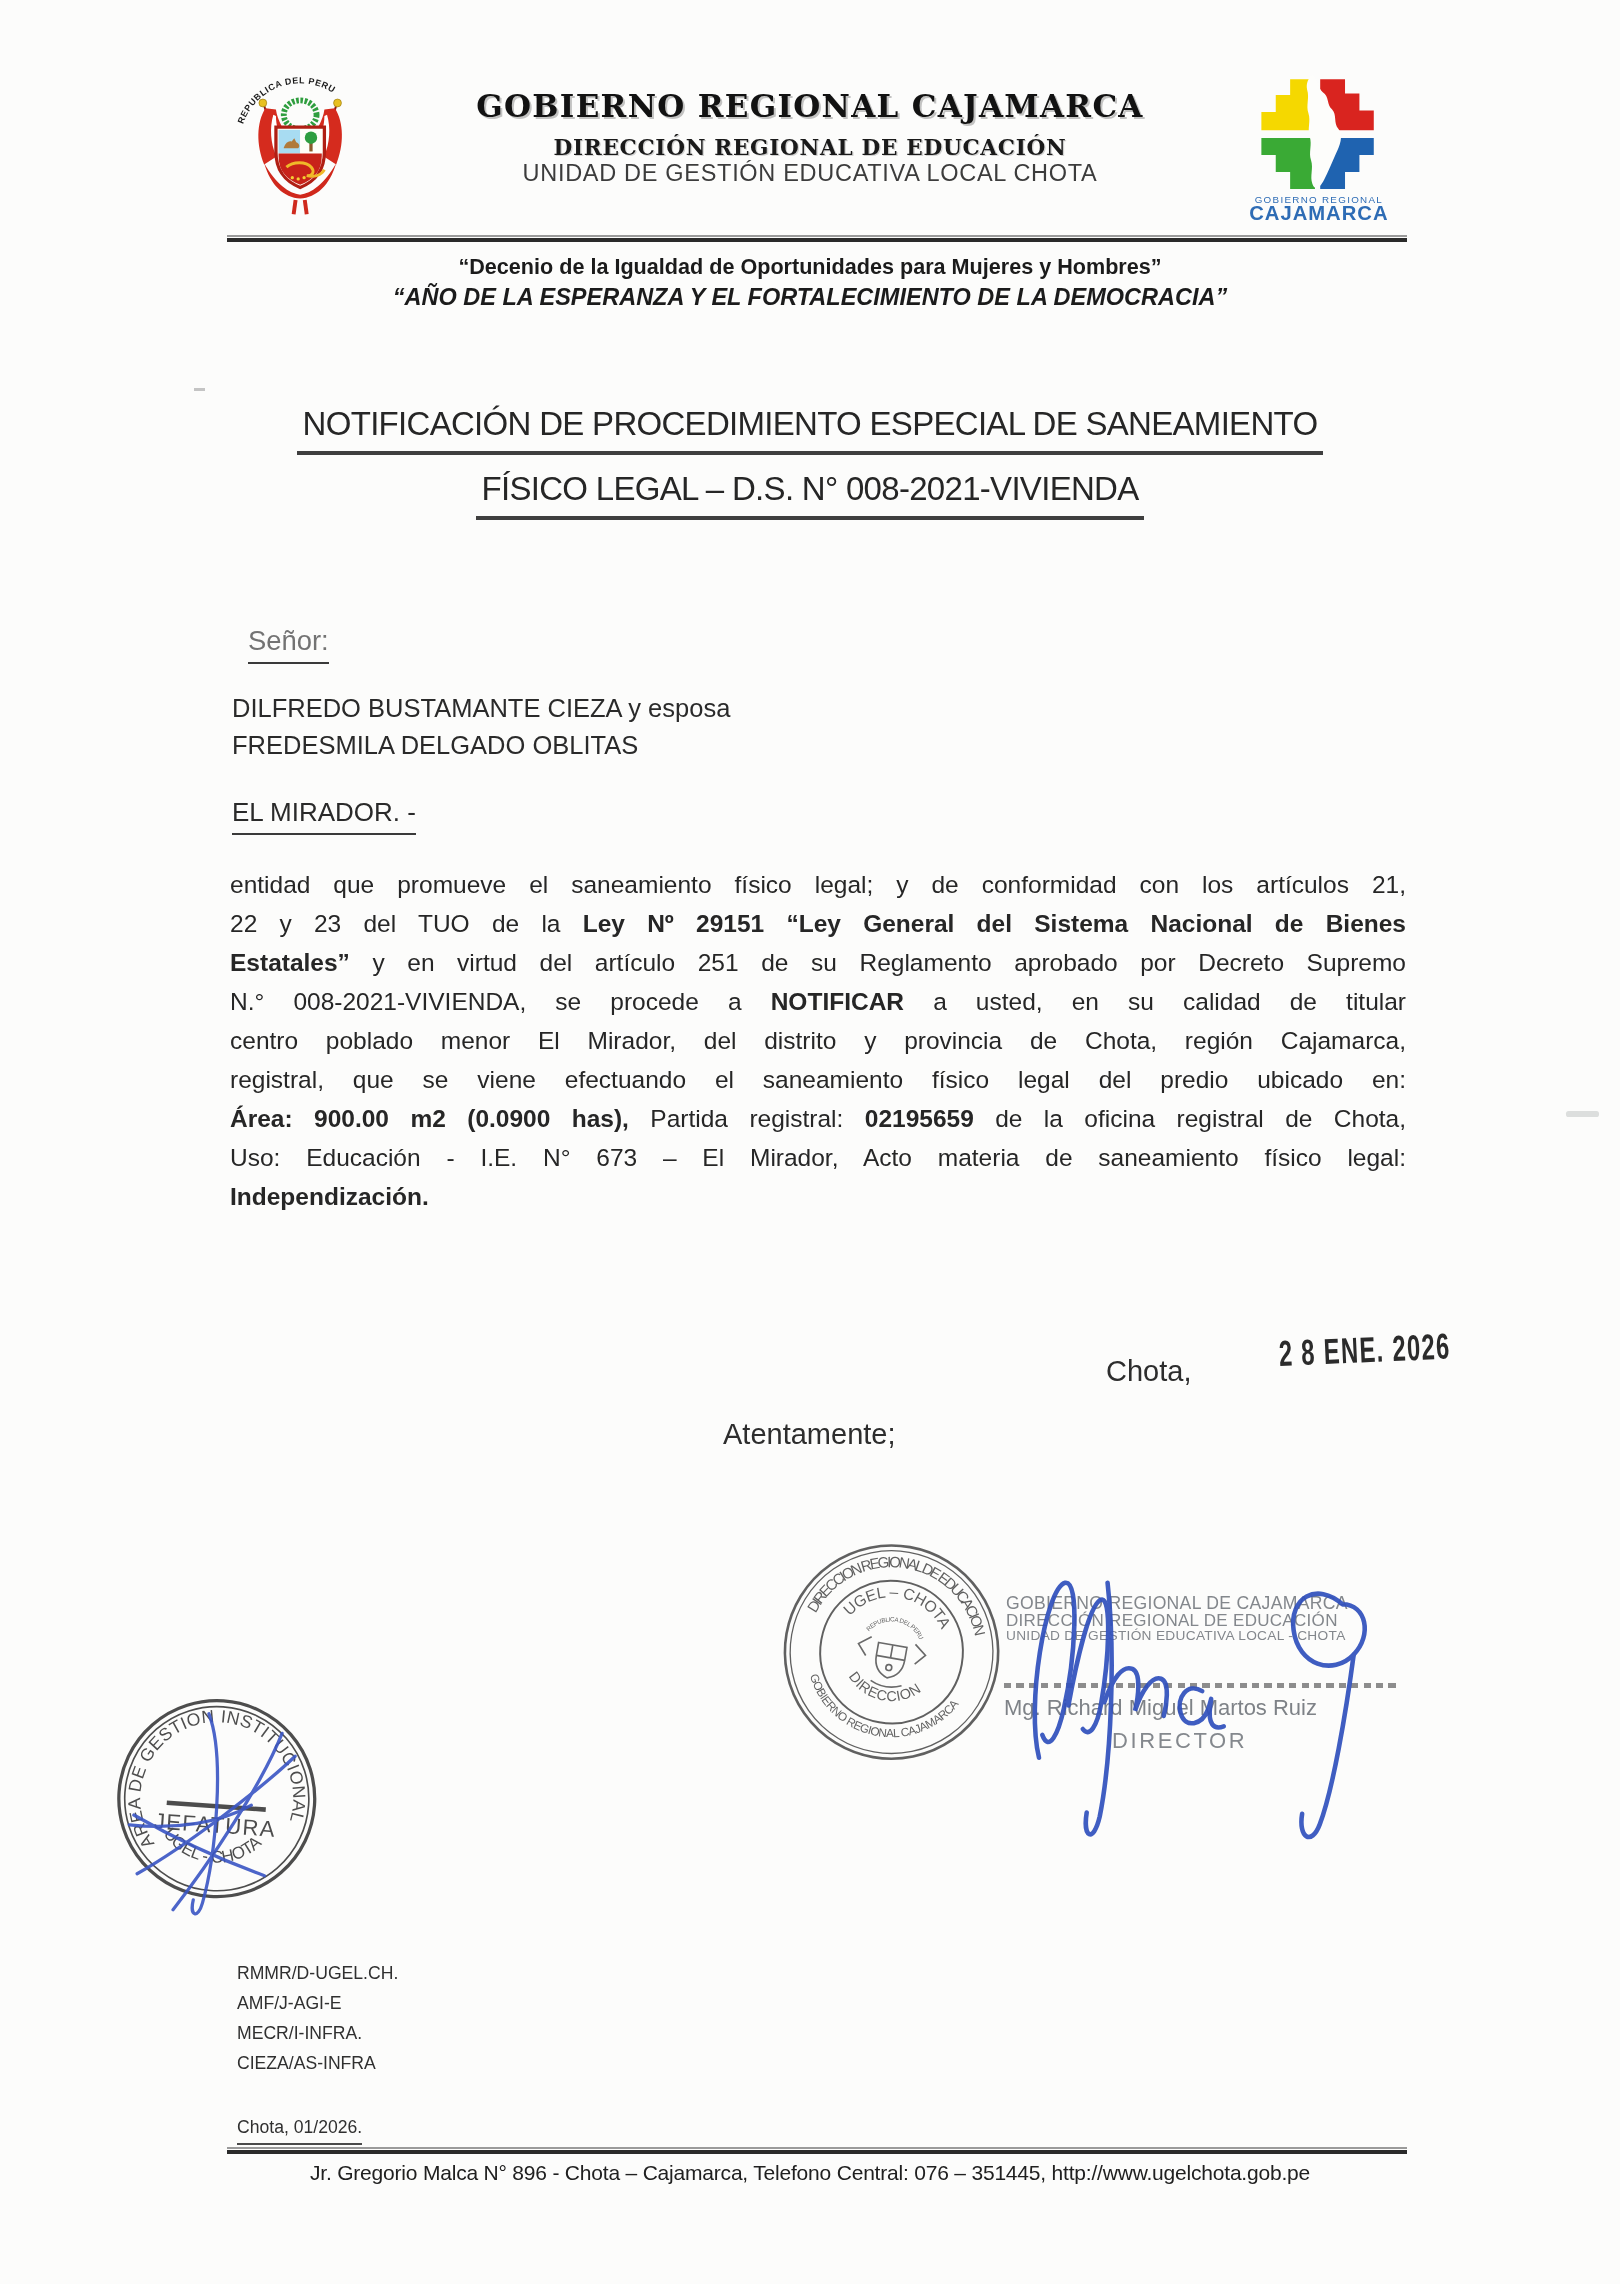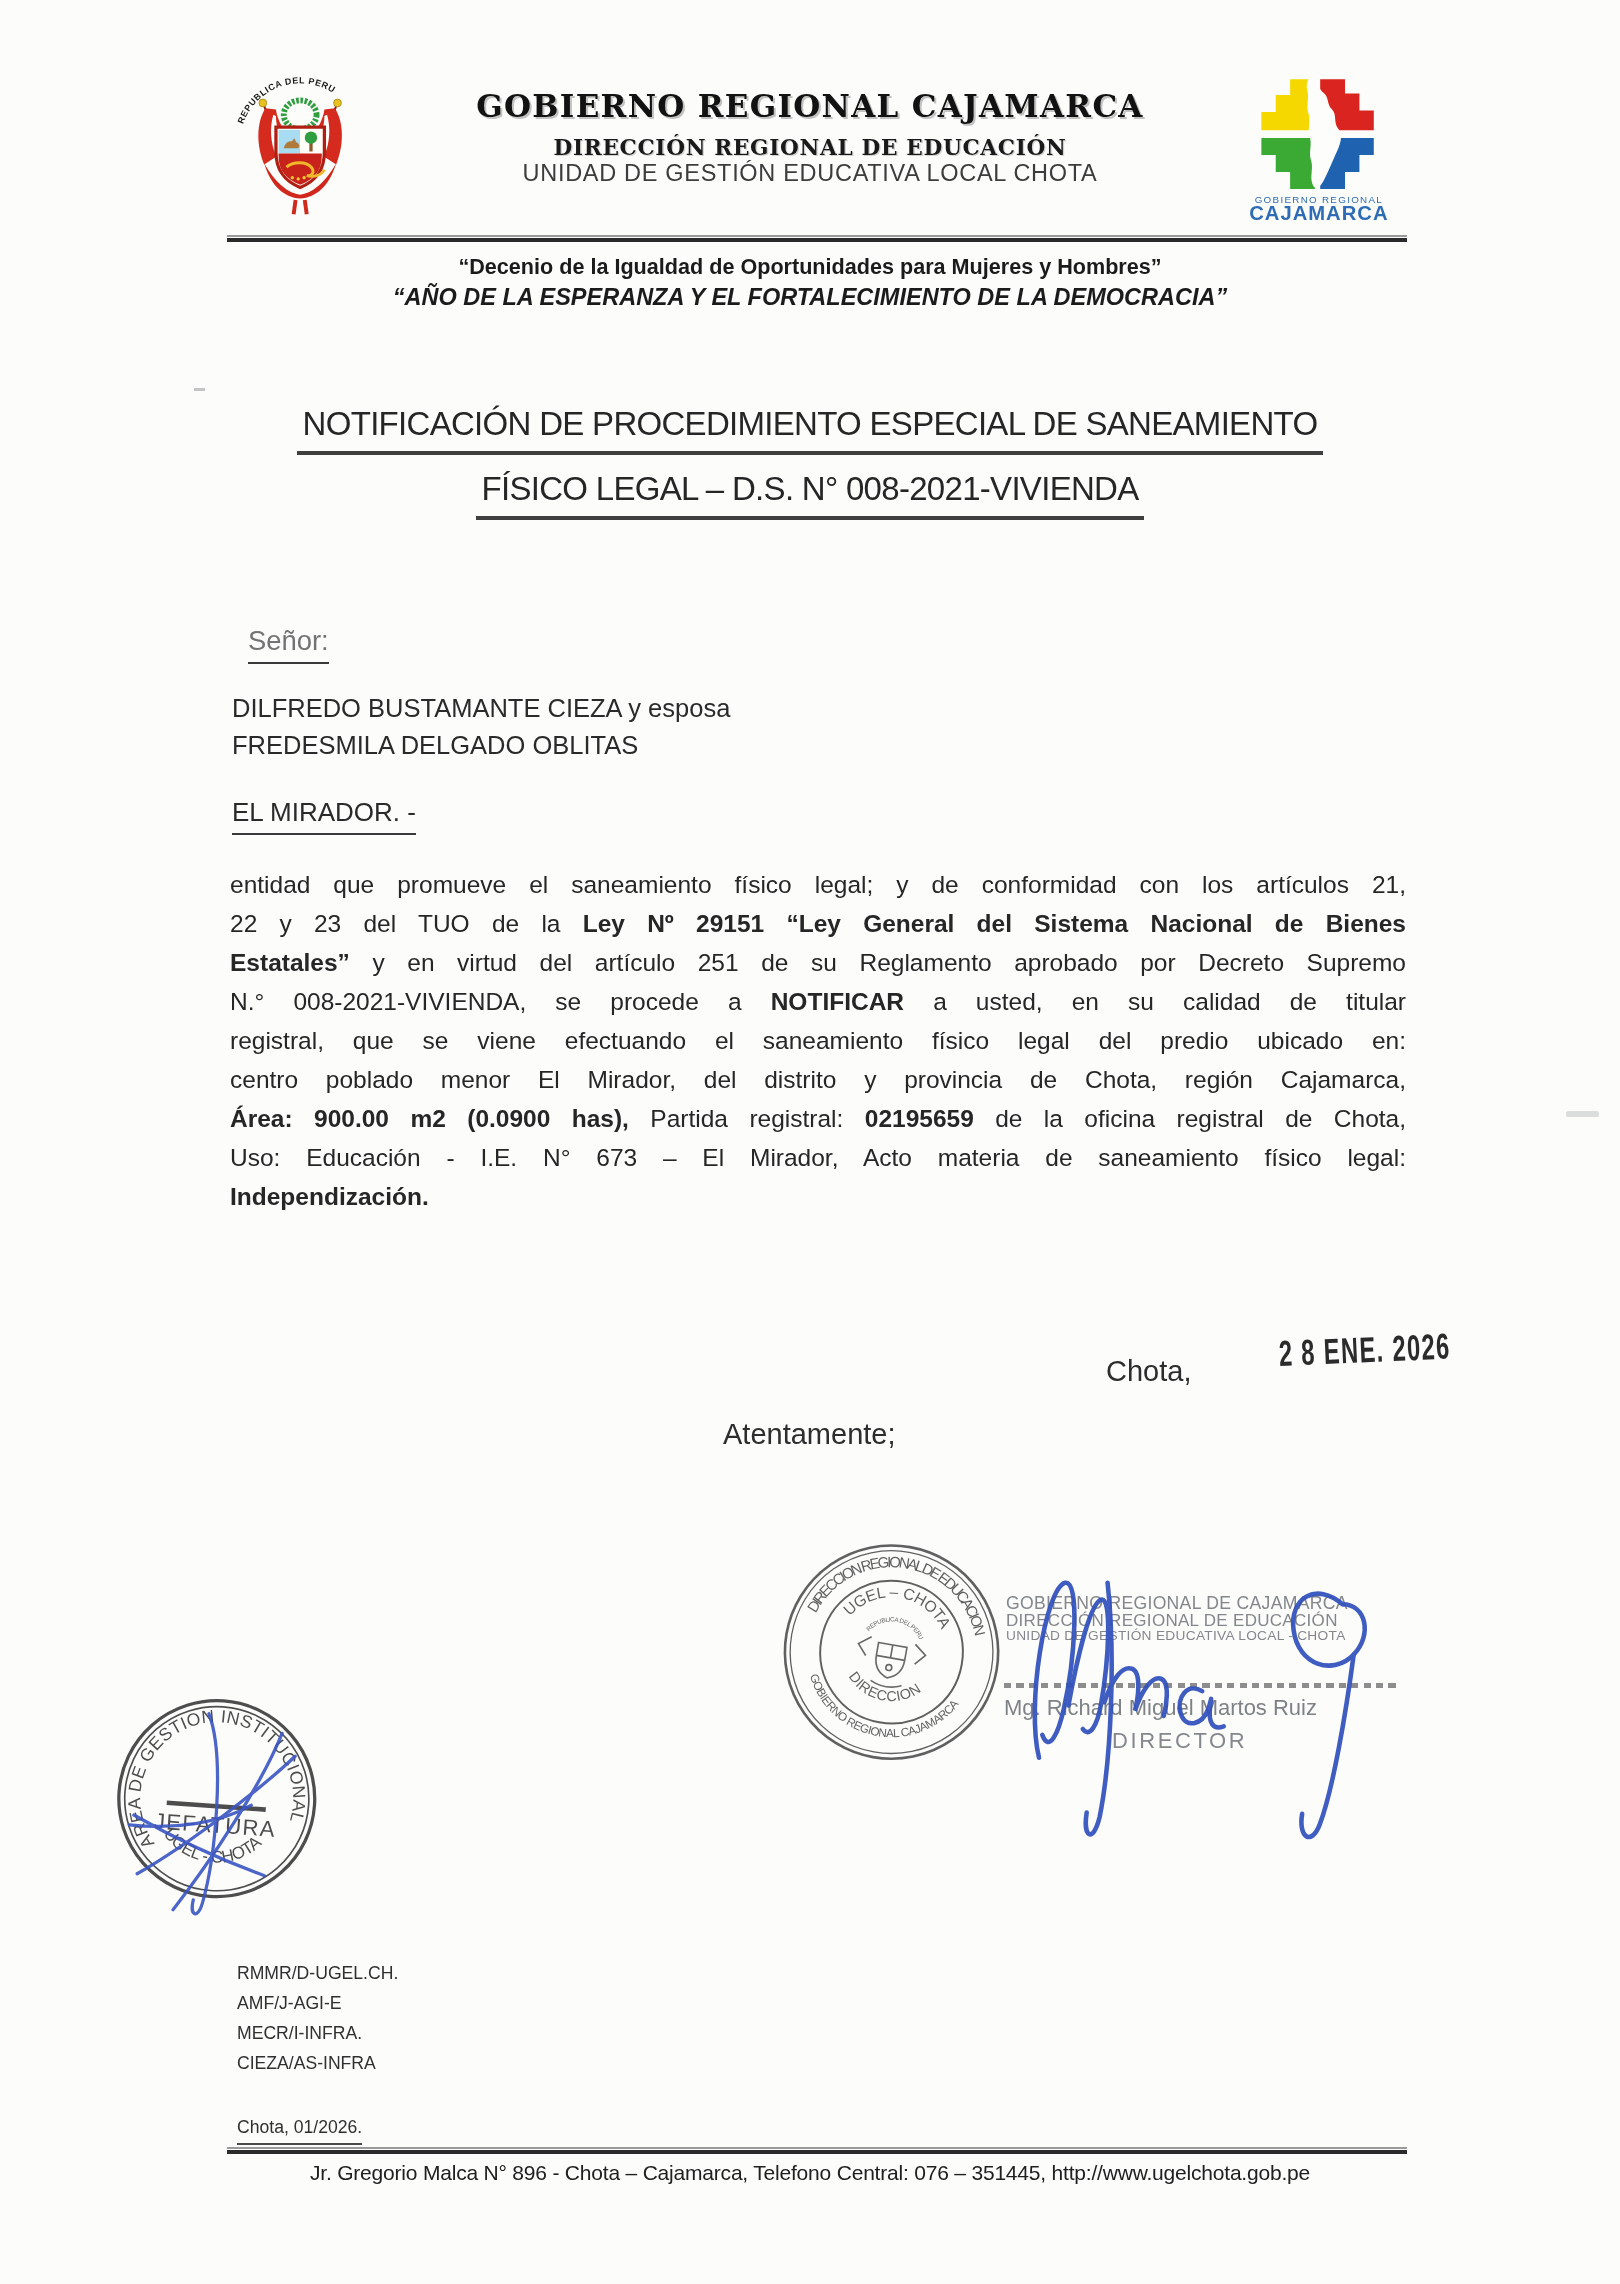--- a/index.html
+++ b/index.html
@@ -136,22 +136,22 @@
   <div class="abs salutation"><span>Señor:</span></div>
   <div class="abs name1">DILFREDO BUSTAMANTE CIEZA y esposa</div>
   <div class="abs name2">FREDESMILA DELGADO OBLITAS</div>
   <div class="abs refline"><span>EL MIRADOR. -</span></div>
 
   <div class="abs body-par">
     <div class="bline"><span>entidad que promueve el saneamiento físico legal; y de conformidad con los artículos 21,</span></div>
     <div class="bline"><span>22 y 23 del TUO de la </span><span class="b">Ley Nº 29151 “Ley General del Sistema Nacional de Bienes</span></div>
     <div class="bline"><span class="b">Estatales”</span><span> y en virtud del artículo 251 de su Reglamento aprobado por Decreto Supremo</span></div>
     <div class="bline"><span>N.° 008-2021-VIVIENDA, se procede a </span><span class="b">NOTIFICAR</span><span> a usted, en su calidad de titular</span></div>
+    <div class="bline"><span>centro poblado menor El Mirador, del distrito y provincia de Chota, región Cajamarca,</span></div>
     <div class="bline"><span>registral, que se viene efectuando el saneamiento físico legal del predio ubicado en:</span></div>
-    <div class="bline"><span>centro poblado menor El Mirador, del distrito y provincia de Chota, región Cajamarca,</span></div>
     <div class="bline"><span class="b">Área: 900.00 m2 (0.0900 has),</span><span> Partida registral: </span><span class="b">02195659</span><span> de la oficina registral de Chota,</span></div>
     <div class="bline"><span>Uso: Educación - I.E. N° 673 – El Mirador, Acto materia de saneamiento físico legal:</span></div>
     <div class="bline last"><span class="b">Independización.</span></div>
   </div>
 
   <div class="abs chota">Chota,</div>
   <div class="abs datestamp">2 8 ENE. 2026</div>
   <div class="abs atent">Atentamente;</div>
 
   <svg class="abs" style="left:779px;top:1537px;opacity:.82;" width="229" height="242" viewBox="0 0 350 370">

